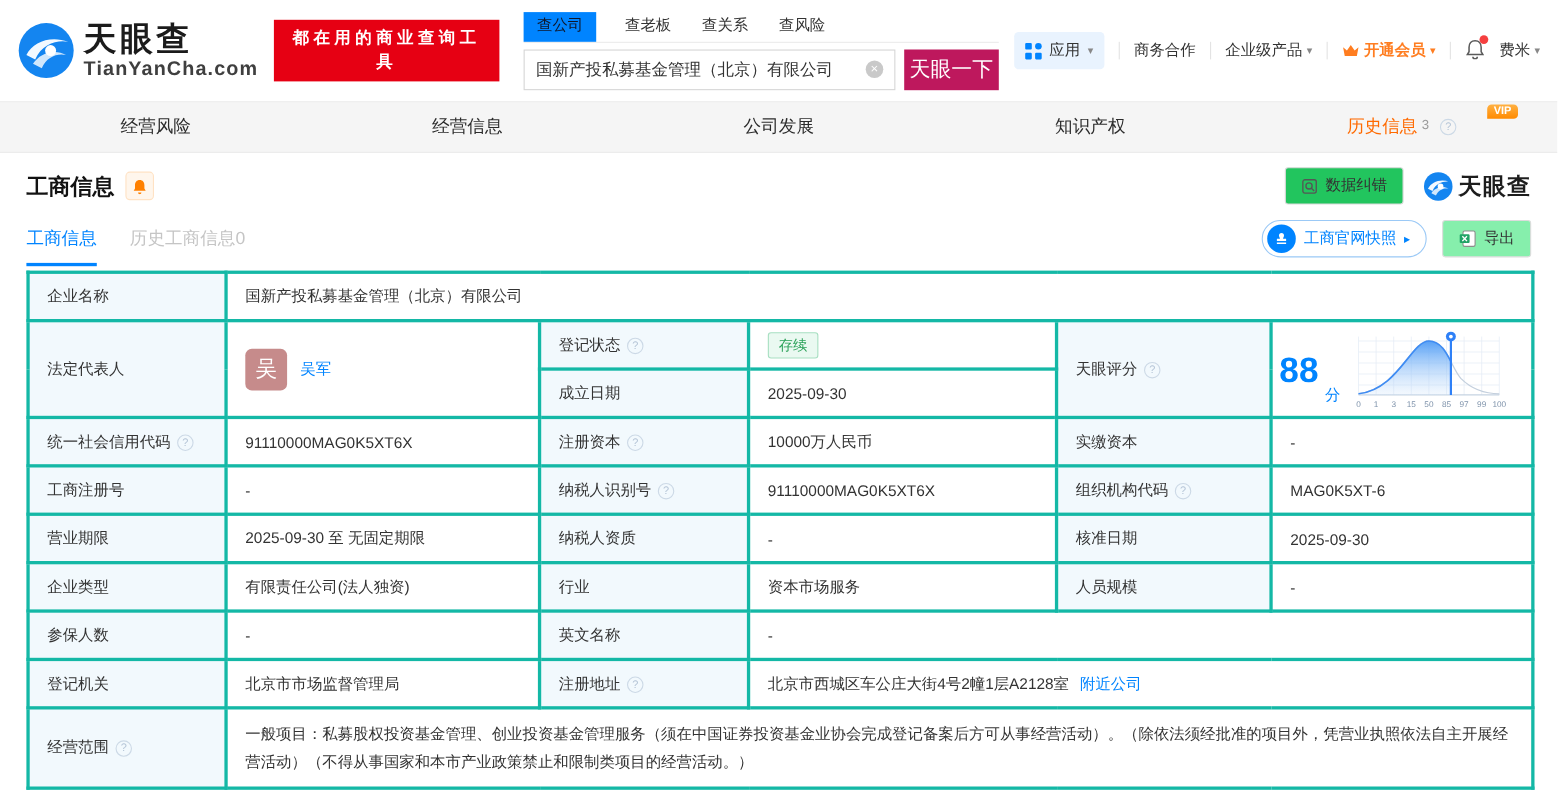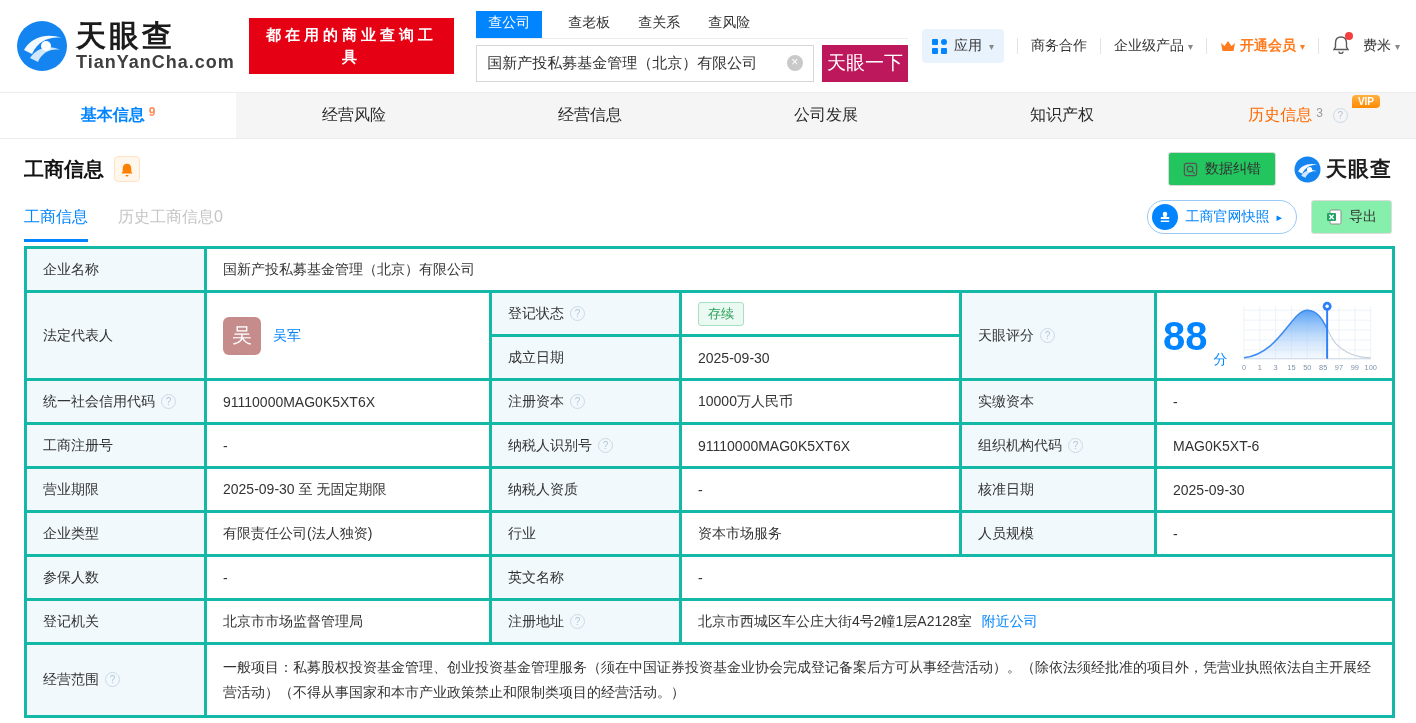--- a/index.html
+++ b/index.html
@@ -10,21 +10,21 @@
   .topbar { display:flex; align-items:center; height:92px; padding:0 16px; gap:14px; }
   .logo { display:flex; align-items:center; gap:8px; }
   .logo-txt .t1 { font-size:30px; font-weight:bold; color:#1b1b1b; letter-spacing:3px; line-height:1.1; }
   .logo-txt .t2 { font-size:18px; color:#3f3f3f; letter-spacing:1px; font-weight:bold; }
   .banner { background:#e60013; color:#fff; font-weight:bold; padding:6px 12px; font-size:15px; line-height:22px; text-align:center; }
   .banner .b1 { letter-spacing:4px; }
 
   .search-wrap { width:452px; margin-left:8px; }
   .stabs { display:flex; gap:24px; border-bottom:1px solid #ececec; align-items:flex-end; }
   .stab { font-size:14px; color:#333; padding:3px 2px 6px; cursor:pointer; }
-  .stab.active { background:#0084ff; color:#ffffff; padding:3px 12px 6px; }
+  .stab.active { background:#0084ff; color:#0f172a; padding:3px 12px 6px; }
   .sbox { display:flex; margin-top:6px; gap:8px; }
   .sinput { flex:1; height:37px; border:1px solid #d6d6d6; display:flex; align-items:center; padding:0 10px; }
   .sinput input { border:none; outline:none; flex:1; font-size:15px; color:#333; font-family:inherit; }
   .clear-icon { width:16px; height:16px; border-radius:50%; background:#c9c9c9; color:#fff; font-size:12px; line-height:15px; text-align:center; cursor:pointer; }
   .sbtn { width:86px; height:37px; background:#be185d; color:#fff; font-size:19px; display:flex; align-items:center; justify-content:center; cursor:pointer; }
 
   .topnav { margin-left:auto; display:flex; align-items:center; gap:13px; font-size:14px; white-space:nowrap; }
   .apps-pill { display:flex; align-items:center; gap:7px; background:#e9f3fe; border-radius:4px; padding:8px 10px; cursor:pointer; }
   .grid-ico { width:15px; height:15px; display:grid; grid-template-columns:6px 6px; grid-template-rows:6px 6px; gap:3px; }
   .grid-ico i { background:#0084ff; border-radius:1px; }
@@ -70,21 +70,21 @@
   
   .info-table { width:1368px; margin:4px 24px 0; border-collapse:collapse; table-layout:fixed; font-size:14px; }
   .info-table td { border:3px solid #14b8a6; padding:0 16px; height:44px; background:#fff; color:#333; }
   .info-table td.lbl { background:#f2f9fd; }
   .flexcell { display:flex; align-items:center; }
   .badge-green { display:inline-block; border:1px solid #a7dfc1; background:#eaf9f1; color:#2ba159; font-size:13px; padding:2px 9px; border-radius:3px; }
   .avatar { width:38px; height:38px; border-radius:6px; background:#c68b8b; color:#fff; font-size:20px; display:inline-flex; align-items:center; justify-content:center; flex:none; }
   .rep-name { color:#0084ff; margin-left:12px; cursor:pointer; }
   .near-link { color:#0084ff; margin-left:10px; cursor:pointer; }
   .score-cell { display:flex; align-items:center; gap:10px; }
-  .score-num { font-size:40px; font-weight:bold; color:#0084ff; line-height:1; }
+  .score-num { font-size:32px; font-weight:bold; color:#0084ff; line-height:1; }
   .score-unit { font-size:14px; color:#0084ff; align-self:flex-end; margin-bottom:5px; margin-left:-4px; }
   .scope-val { line-height:25px; padding:10px 16px !important; height:auto !important; }
 </style>
 </head>
 <body>
 
 <div class="page">
 
   <div class="topbar">
     <div class="logo">
@@ -155,24 +155,20 @@
         <span class="red-dot"></span>
       </div>
       <div class="navitem">
         <span>费米</span>
         <span class="caret">▾</span>
       </div>
     </div>
   </div>
 
   <div class="tabstrip">
-    <div class="tab active">
-      <span>基本信息</span>
-      <span class="cnt">9</span>
-    </div>
     <div class="tab">
         <span>经营风险</span>
       </div>
     <div class="tab">
         <span>经营信息</span>
       </div>
     <div class="tab">
         <span>公司发展</span>
       </div>
     <div class="tab">

